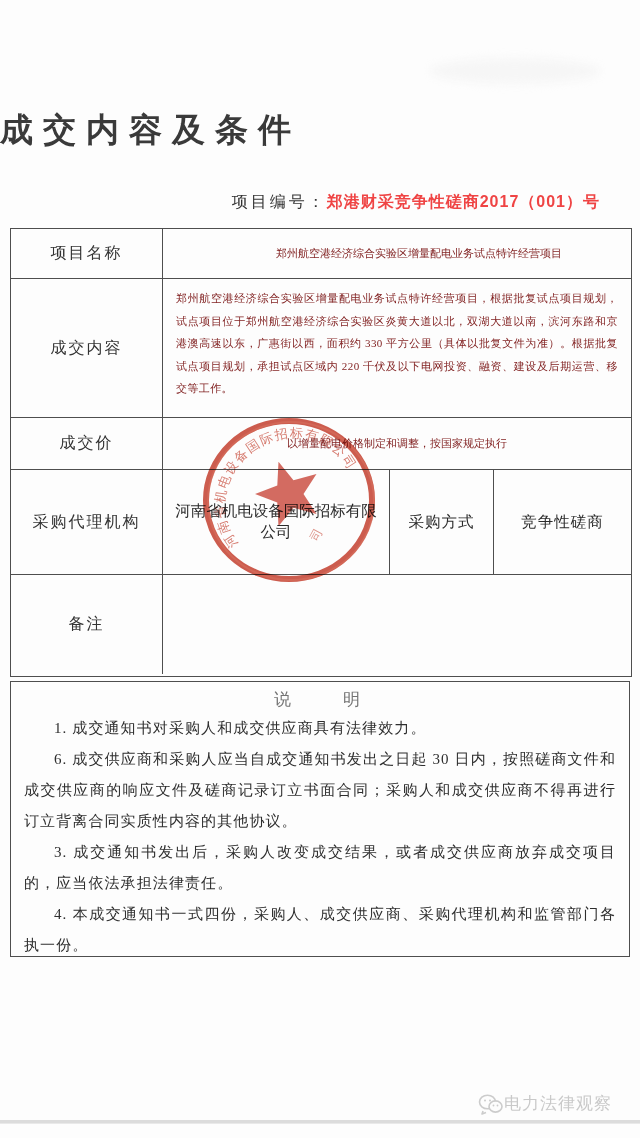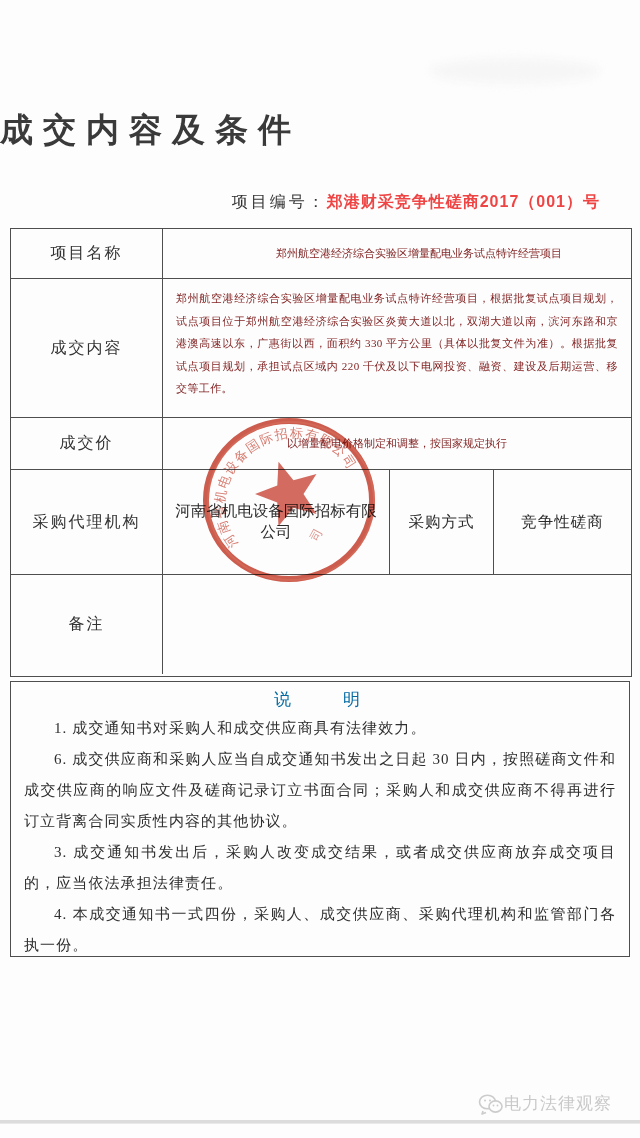--- a/index.html
+++ b/index.html
@@ -71,21 +71,21 @@
     display:flex;align-items:center;justify-content:center;
     font-size:15.5px;letter-spacing:1px;box-sizing:border-box;
   }
   .notes-box{
     position:absolute;left:10px;top:681px;width:620px;height:276px;
     border:1px solid #4e4e4e;box-sizing:border-box;
     padding:5px 13px 0 13px;
   }
   .notes-heading{
     text-align:center;font-size:17px;letter-spacing:6px;
-    color:#0369a1;line-height:26px;
+    color:#737373;line-height:26px;
   }
   .note-item{
     margin:0;font-size:15px;line-height:31px;
     letter-spacing:1.1px;color:#2e2e2e;
     text-indent:2em;text-align:justify;
   }
   .stamp{
     position:absolute;left:199px;top:416px;width:180px;height:168px;
     mix-blend-mode:multiply;pointer-events:none;
   }

